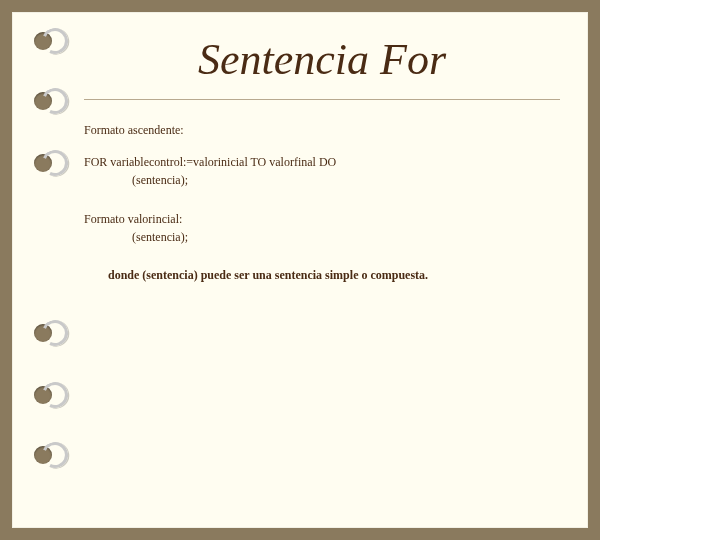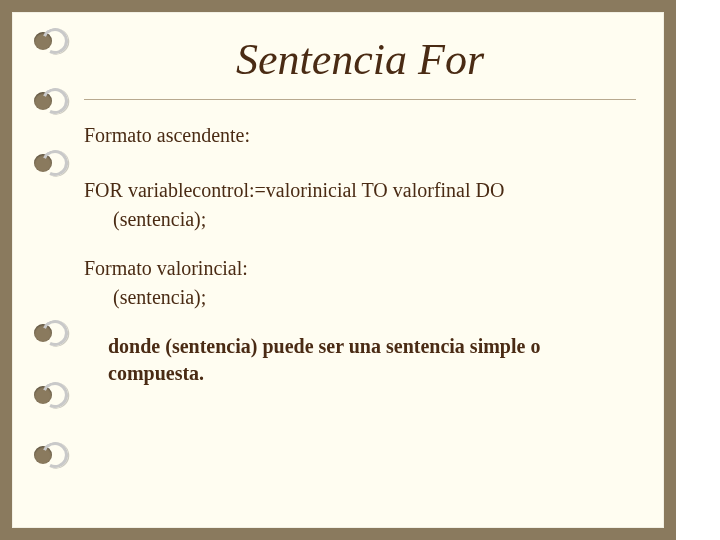--- a/index.html
+++ b/index.html
@@ -4,21 +4,21 @@
 <style>
   html, body {
     margin: 0;
     padding: 0;
     width: 720px;
     height: 540px;
     overflow: hidden;
     font-family: "Times New Roman", Times, serif;
   }
   .frame {
-    width: 676px;
+    width: 600px;
     height: 540px;
     background: #8a7a5e;
     box-sizing: border-box;
     padding: 12px;
   }
   .paper {
     width: 100%;
     height: 100%;
     background: #fffdf1;
     box-sizing: border-box;
@@ -71,34 +71,34 @@
     margin-bottom: 14px;
     font-family: "Times New Roman", Times, serif;
   }
   .rule {
     border: none;
     border-top: 1px solid #b8a98f;
     margin: 0 0 10px 0;
   }
   .body-text {
     color: #4a2b14;
-    font-size: 20px;
+    font-size: 12px;
     line-height: 1.35;
   }
   .plain {
     margin-top: 22px;
     margin-bottom: 0;
   }
   .for-line {
-    margin-top: 28px;
+    margin-top: 16px;
     margin-bottom: 0;
   }
   .sentencia {
     margin-top: 2px;
-    margin-left: 29px;
+    margin-left: 48px;
     margin-bottom: 0;
   }
   .donde {
     margin-top: 22px;
     margin-left: 24px;
     font-weight: bold;
   }
 </style>
 </head>
 <body>

